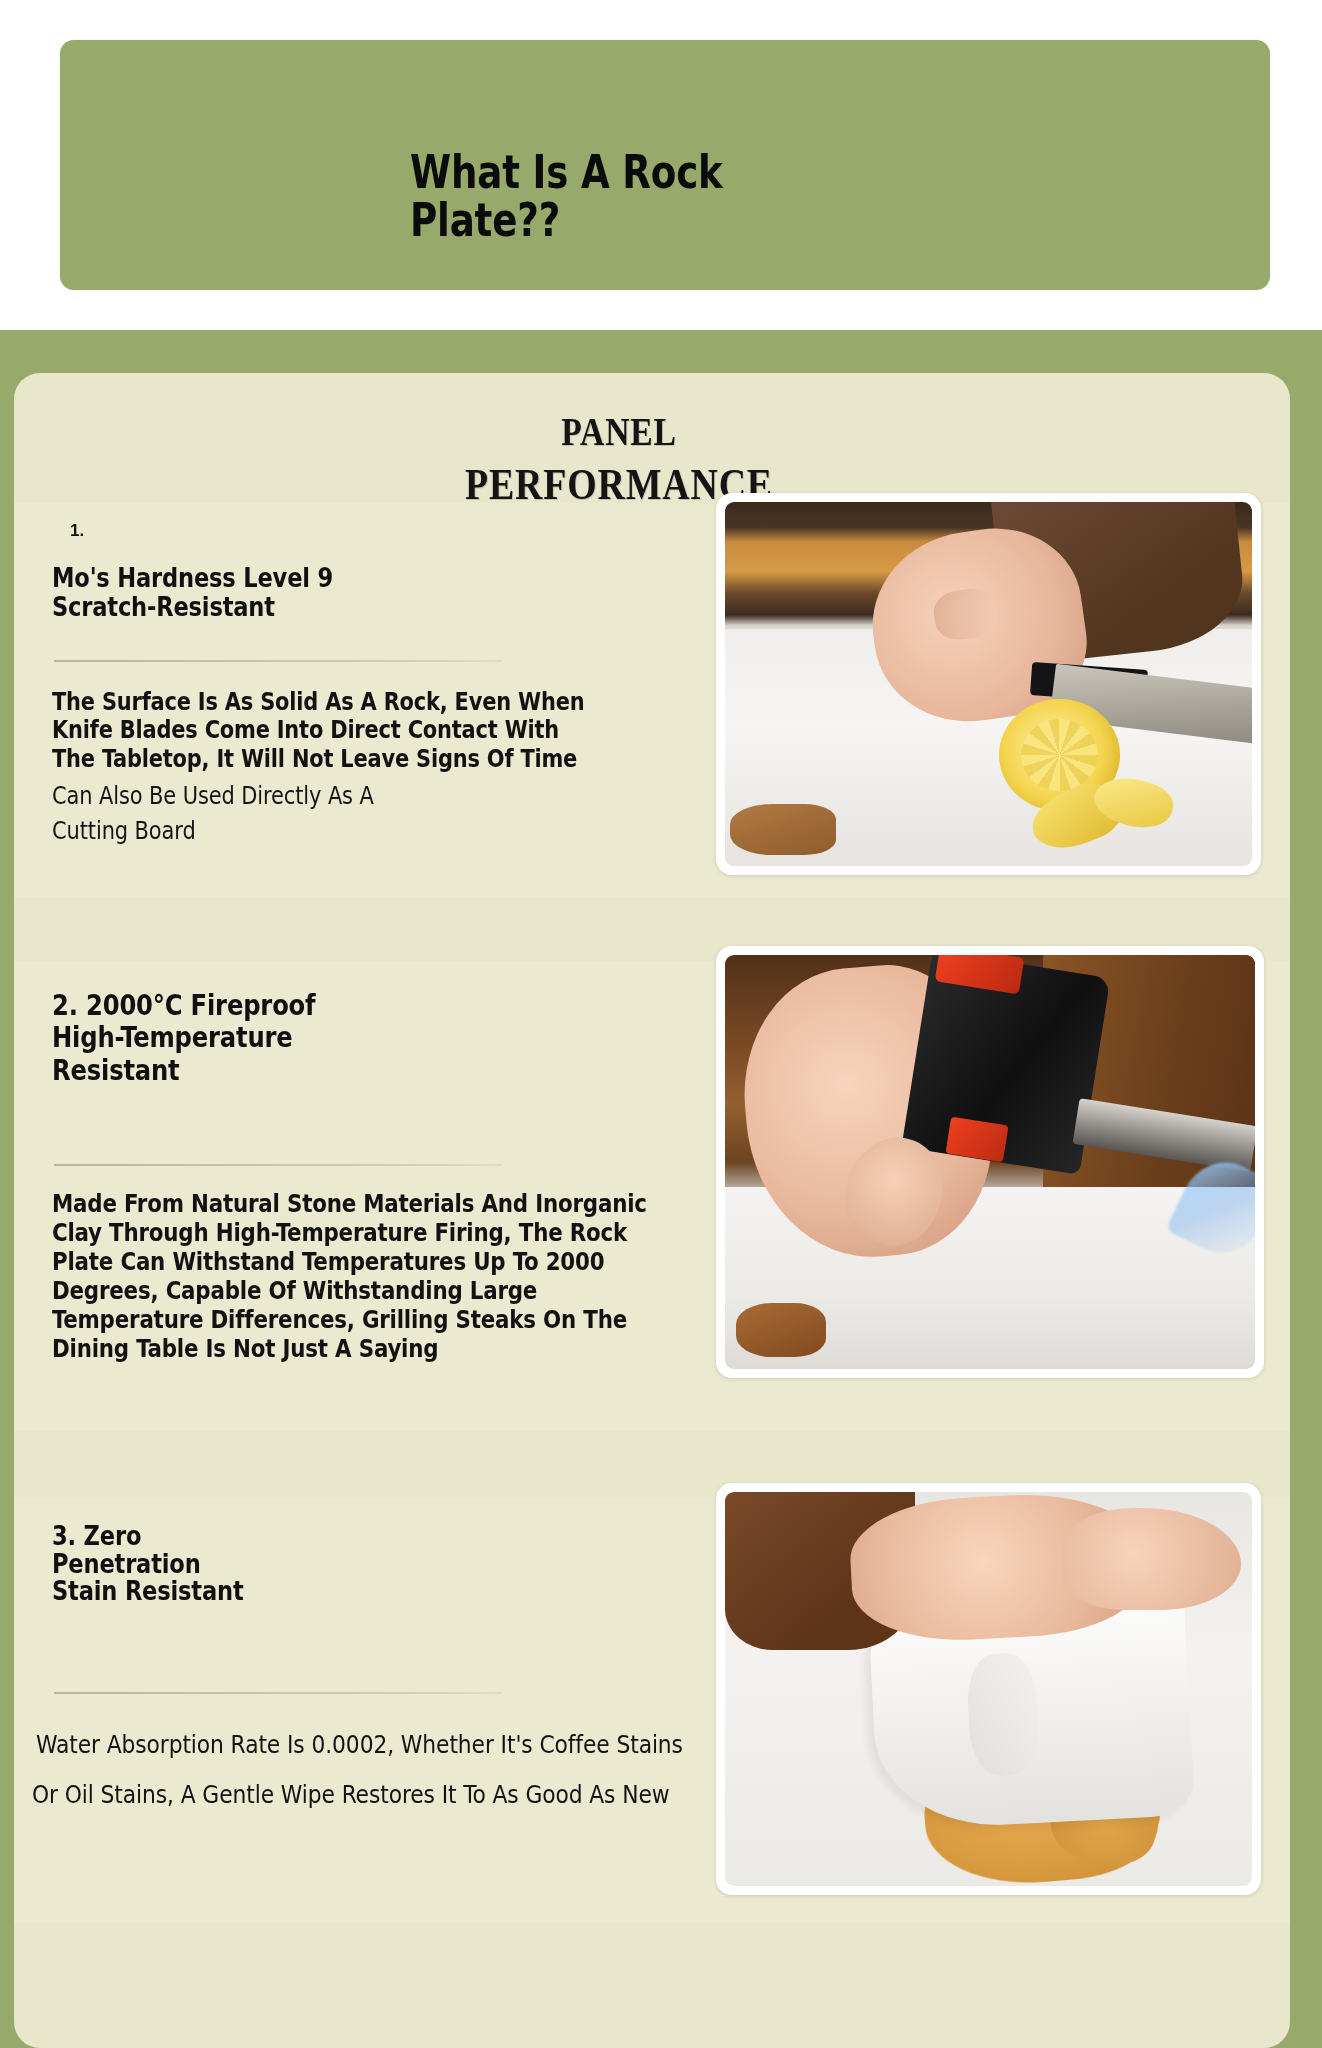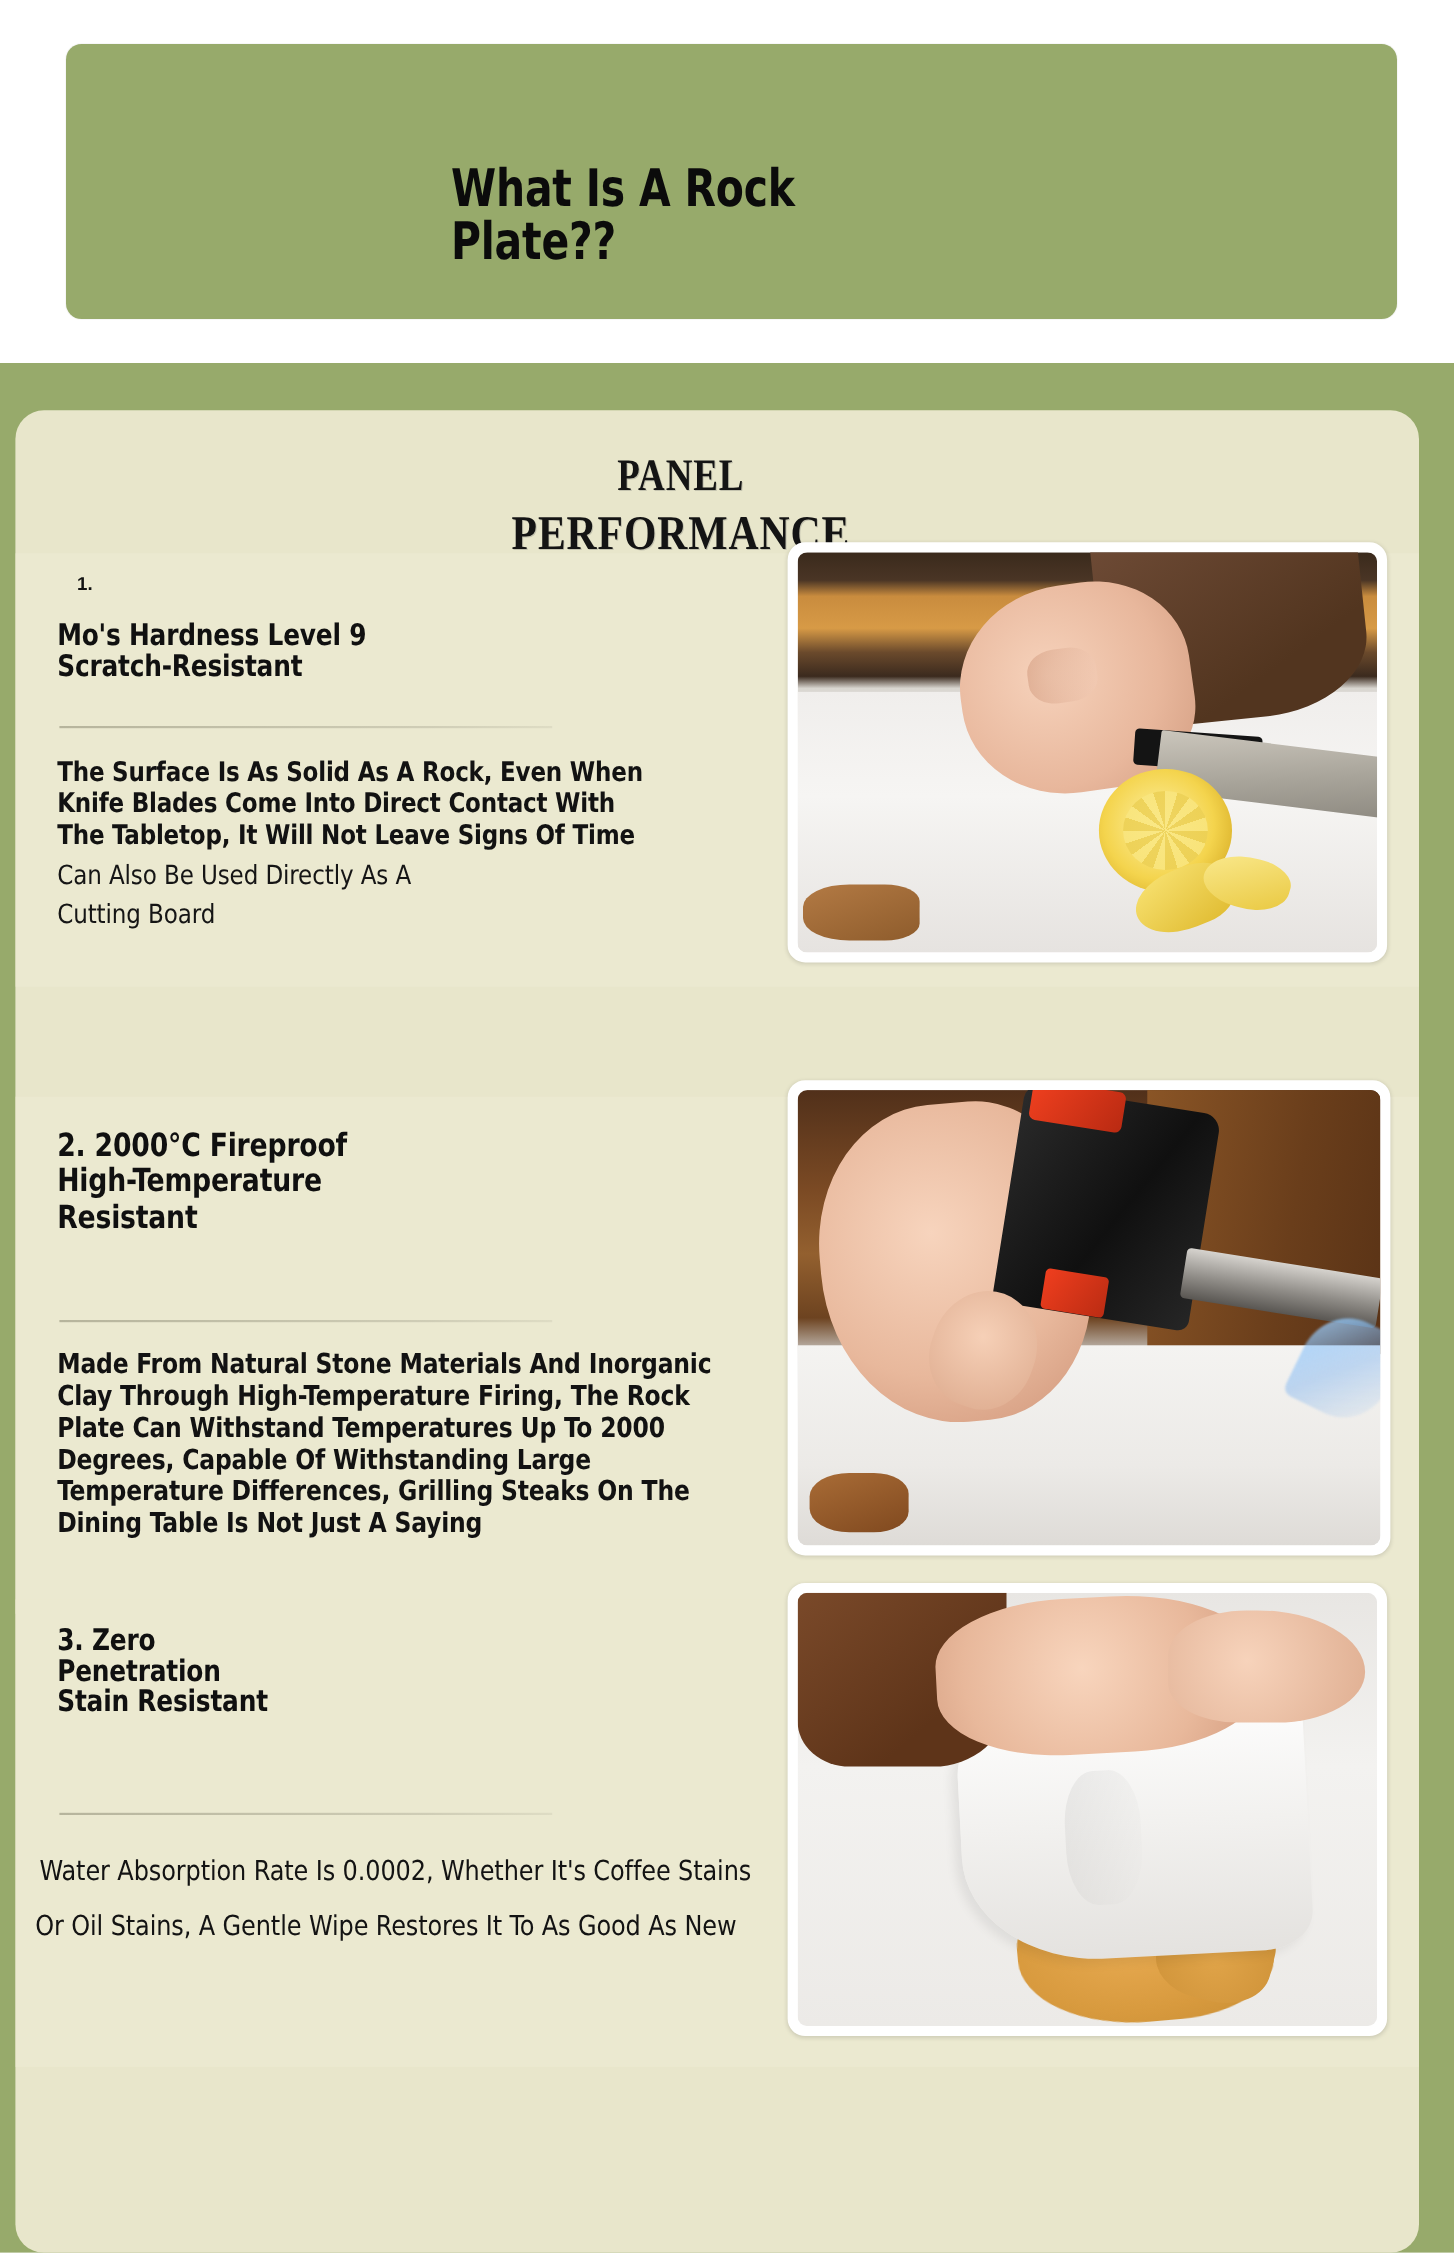--- a/index.html
+++ b/index.html
@@ -122,22 +122,22 @@
 
   
   .feature {
     position: absolute;
     left: 0;
     width: 1276px;
     background: #ebe9d0;
   }
 
   .feature-1 { top: 130px;  height: 394px; }
-  .feature-2 { top: 624px;  height: 470px; }
-  .feature-3 { top: 1081px; height: 425px; }
+  .feature-2 { top: 588px;  height: 470px; }
+  .feature-3 { top: 1125px; height: 425px; }
 
   .f-text {
     position: absolute;
     left: 24px;
     top: 0;
     width: 720px;
     height: 100%;
   }
 
   .f-num-only {

